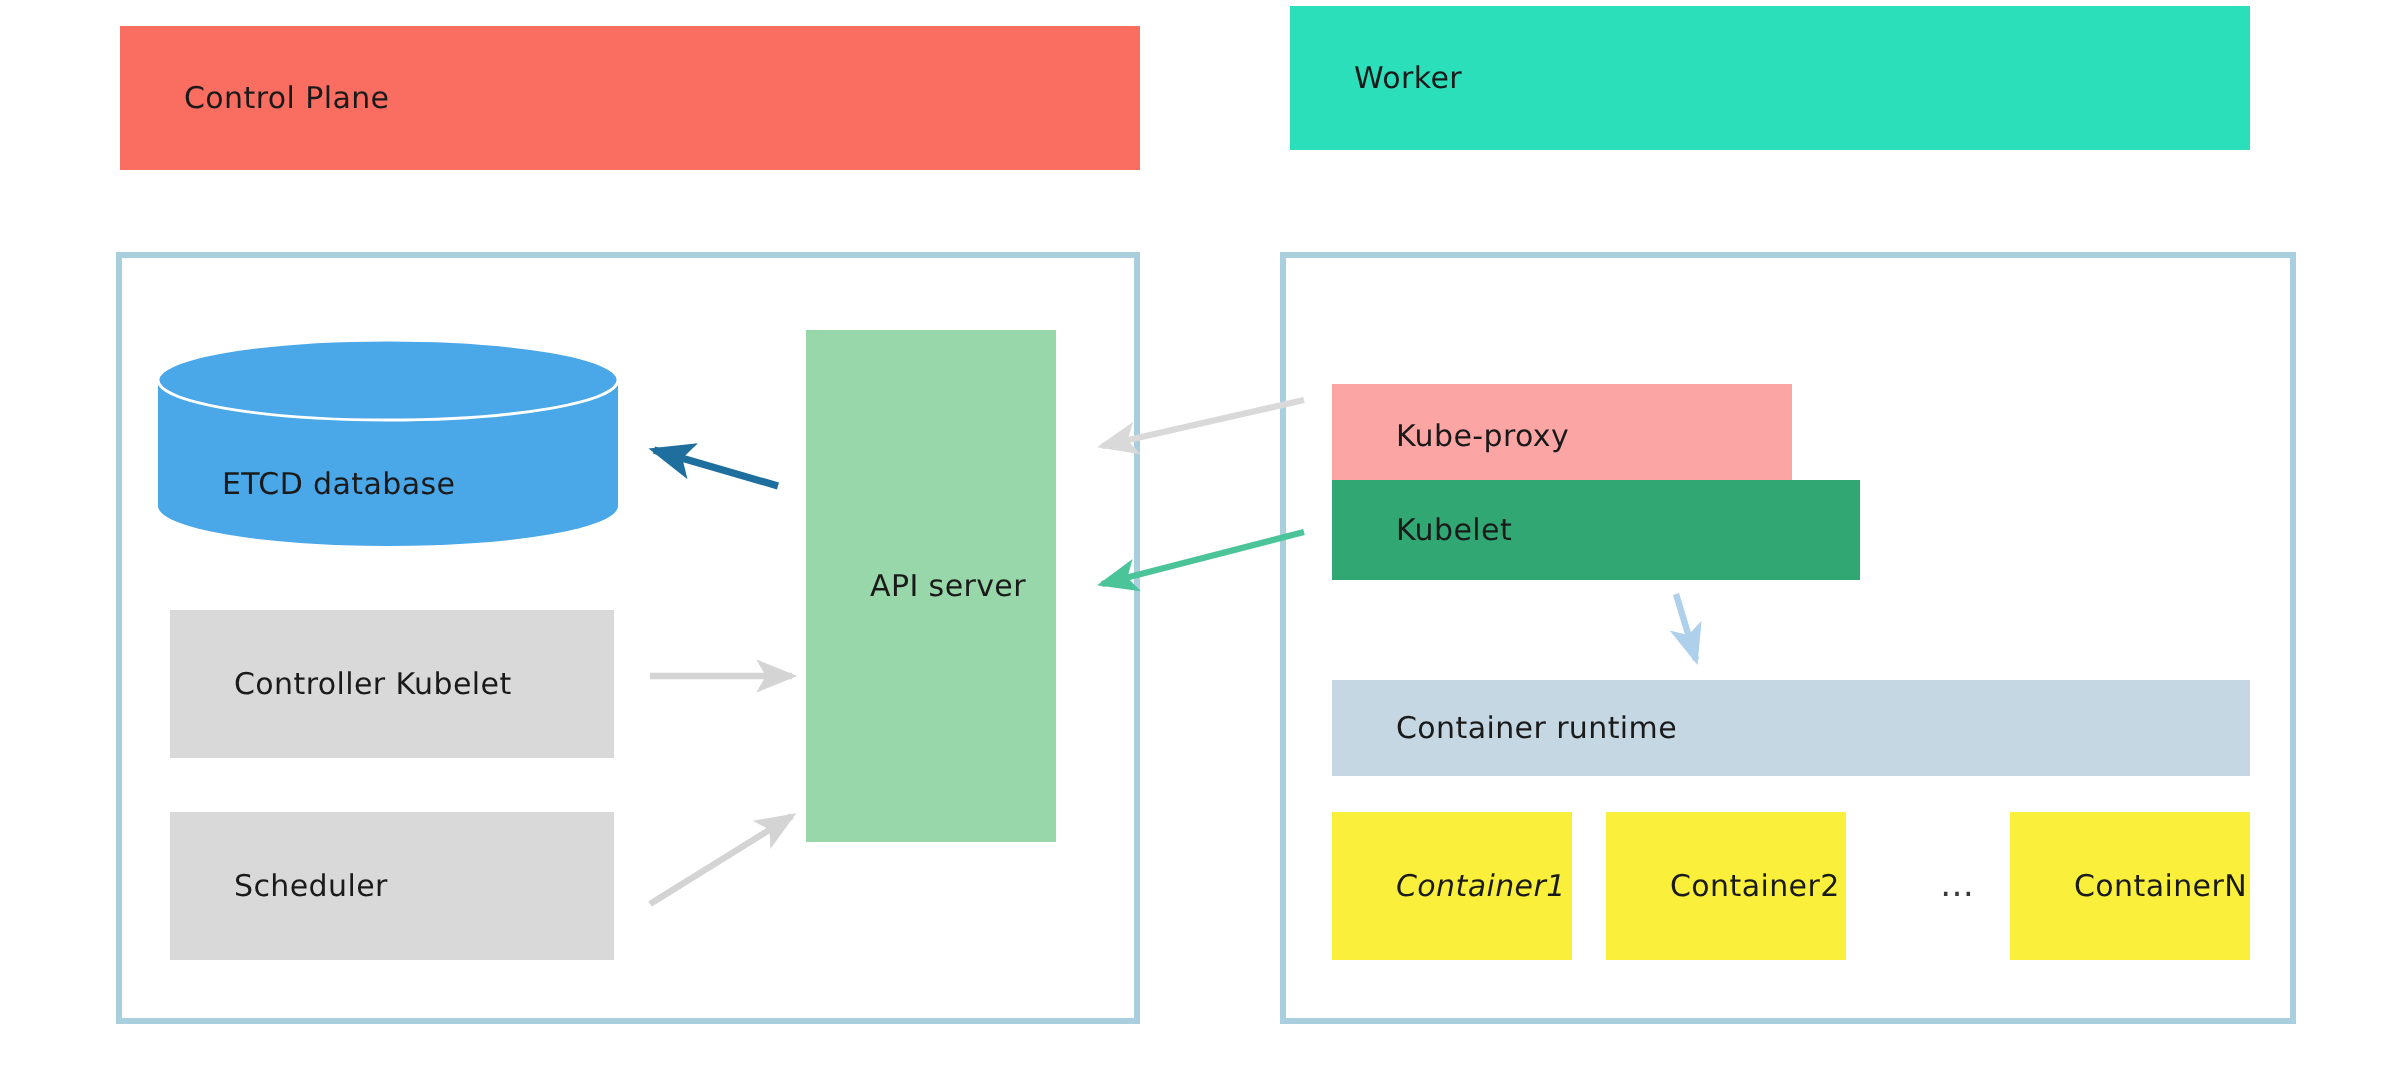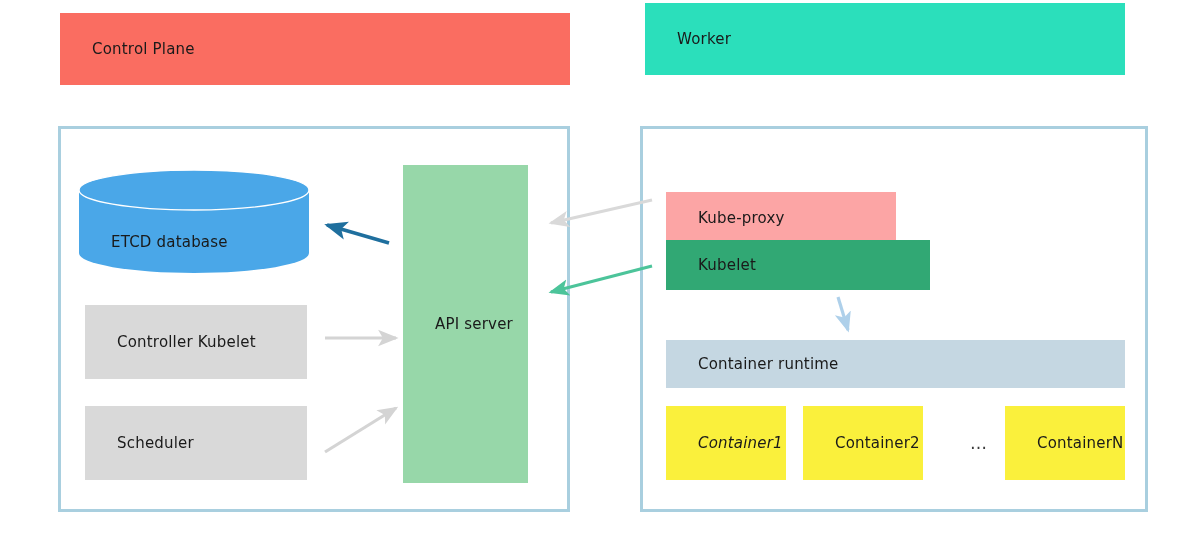--- a/index.html
+++ b/index.html
@@ -69,21 +69,21 @@
   }
   #node-controller-manager {
     left: 85px; top: 305px; width: 222px; height: 74px;
     background: #d9d9d9;
   }
   #node-scheduler {
     left: 85px; top: 406px; width: 222px; height: 74px;
     background: #d9d9d9;
   }
   #node-api-server {
-    left: 403px; top: 165px; width: 125px; height: 318px;
+    left: 403px; top: 165px; width: 125px; height: 256px;
     background: #97d7a9;
   }
   
   #node-kube-proxy {
     left: 666px; top: 164px; width: 230px; height: 52px;
     background: #fca5a5;
     margin-top: 28px;
   }
   #node-kubelet {
     left: 666px; top: 240px; width: 264px; height: 50px;

